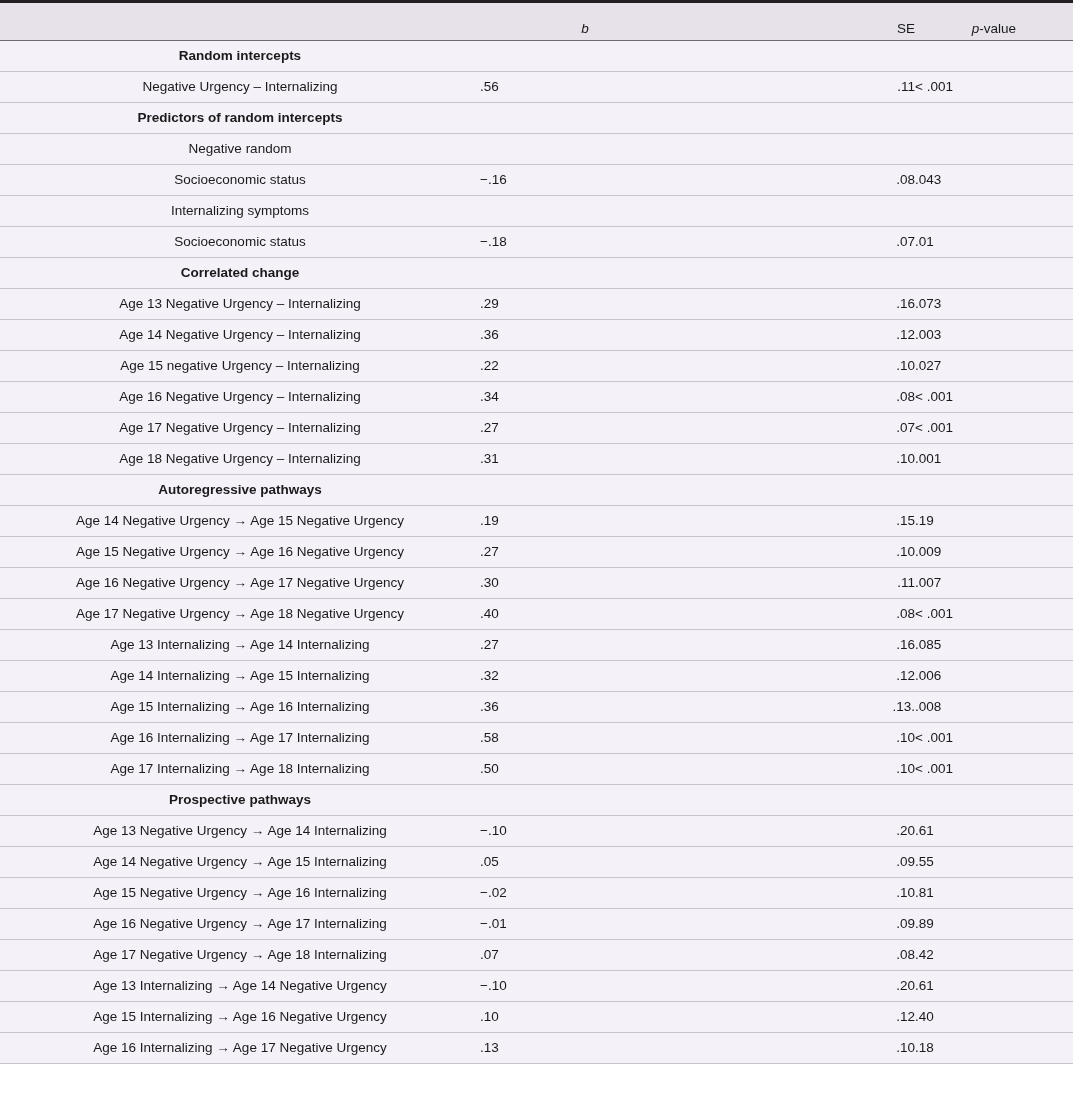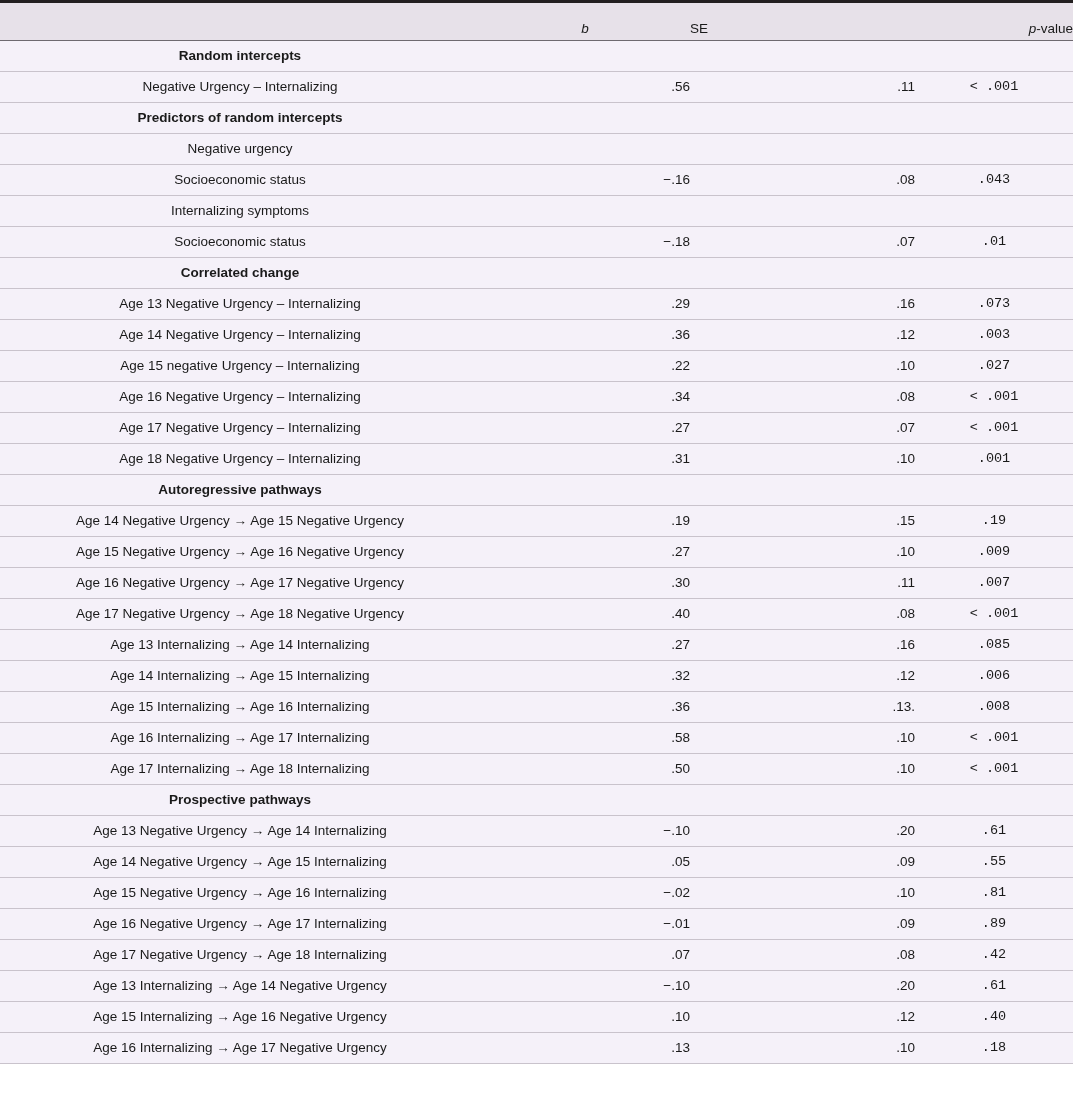--- a/index.html
+++ b/index.html
@@ -35,38 +35,38 @@
     height: 33px;
     padding: 0 0 4px 0;
     font-weight: normal;
     font-size: 13.5px;
     vertical-align: bottom;
     border-top: 3px solid #231f20;
     border-bottom: 1px solid #6e6a70;
   }
   th.h-label { text-align: left; padding-left: 14px; }
   th.h-b     { text-align: center; }
-  th.h-se    { text-align: left; }
-  th.h-p     { text-align: right; padding-right: 16px; }
+  th.h-se    { text-align: right; }
+  th.h-p     { text-align: center; padding-right: 16px; }
   .ital { font-style: italic; }
 
   
   #results-table tbody td {
     height: 30px;
     padding: 0;
     background: #f5f1f9;
     border-bottom: 1px solid #c9c3cc;
     vertical-align: middle;
     line-height: 30px;
   }
 
   td.cell-label { text-align: center; }
-  td.cell-b  { text-align: right; }
+  td.cell-b  { text-align: left; }
   td.cell-se { text-align: right; }
-  td.cell-p  { text-align: center; padding-right: 16px; font-family: Liberation Mono, monospace; }
+  td.cell-p  { text-align: left; padding-right: 16px; }
 
   
   tr.row-section td {
     font-weight: bold;
     border-bottom: 2px solid #3a3539;
   }
   tr.row-section td.cell-label { padding-left: 14px; }
 
   
   tr.row-subsection td.cell-label { padding-left: 14px; }
@@ -105,21 +105,21 @@
         <td class="cell-se">.11</td>
         <td class="cell-p">&lt; .001</td>
       </tr>
       <tr class="row-section">
         <td class="cell-label">Predictors of random intercepts</td>
         <td class="cell-b"></td>
         <td class="cell-se"></td>
         <td class="cell-p"></td>
       </tr>
       <tr class="row-subsection">
-        <td class="cell-label">Negative urgency</td>
+        <td class="cell-label">Negative random</td>
         <td class="cell-b"></td>
         <td class="cell-se"></td>
         <td class="cell-p"></td>
       </tr>
       <tr class="row-data">
         <td class="cell-label">Socioeconomic status</td>
         <td class="cell-b">−.16</td>
         <td class="cell-se">.08</td>
         <td class="cell-p">.043</td>
       </tr>

